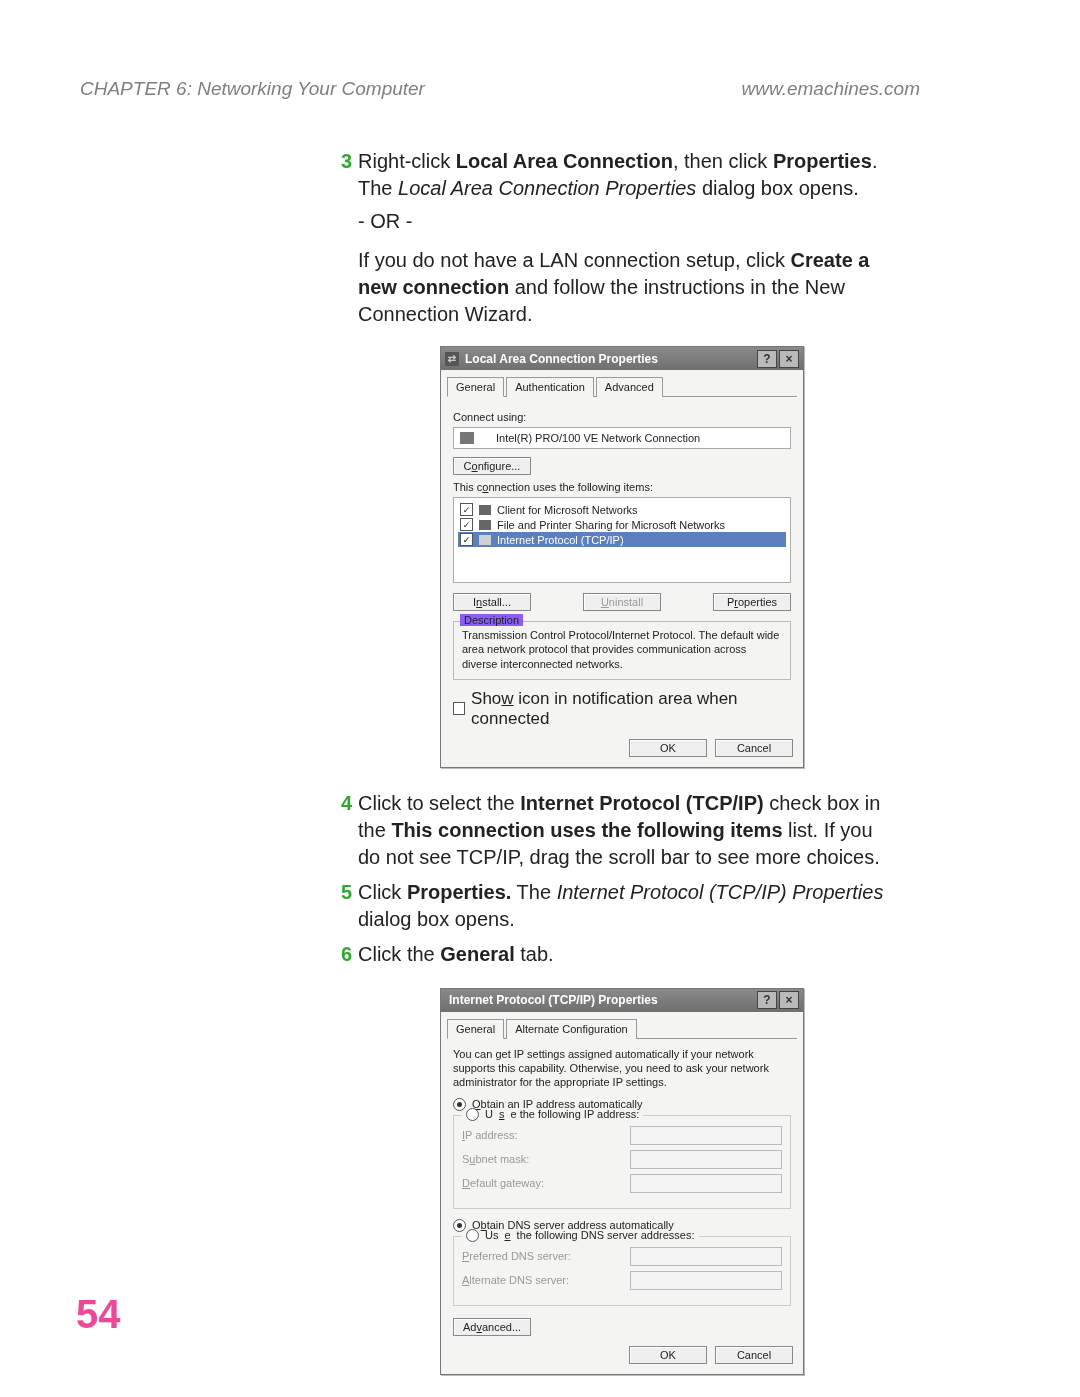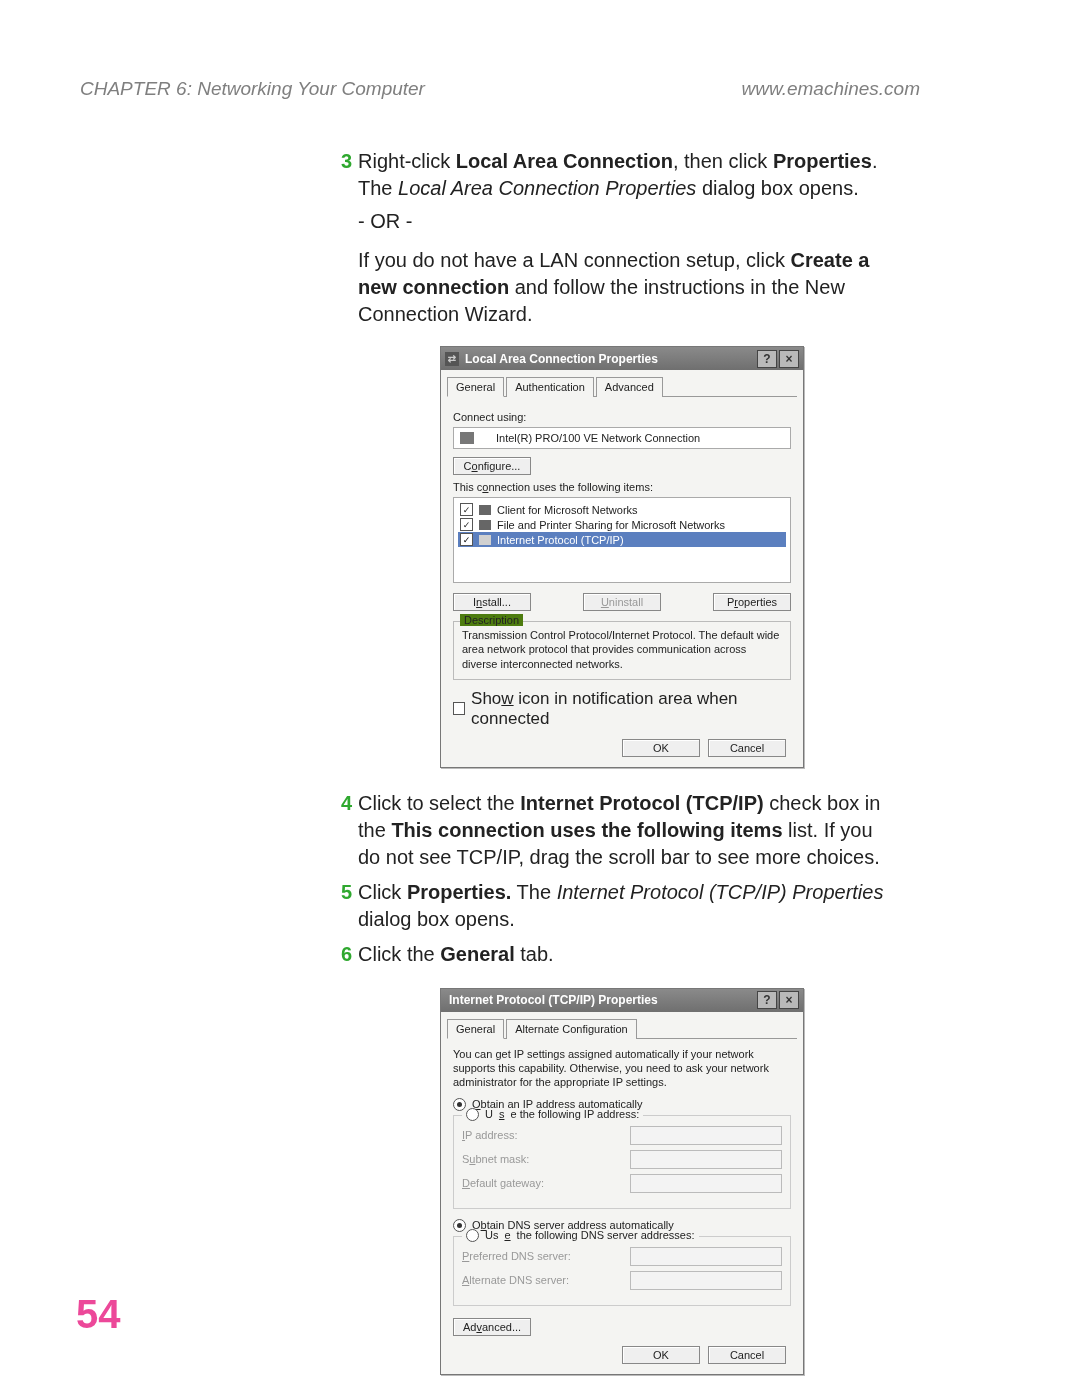--- a/index.html
+++ b/index.html
@@ -29,24 +29,24 @@
   .btn{border:1px solid #888;background:#efefef;padding:2px 0;font-size:11px;text-align:center;min-width:76px;box-shadow:inset 1px 1px 0 #fff}
   .btn.disabled{color:#999}
   .row-right{display:flex;justify-content:flex-start;margin-top:8px}
   .listbox{border:1px solid #aaa;background:#fff;height:76px;padding:4px;overflow:hidden}
   .li{display:flex;align-items:center;gap:6px;padding:1px 2px;font-size:11px}
   .li.sel{background:#5b7fbf;color:#fff}
   .cb{width:11px;height:11px;border:1px solid #555;background:#fff;display:flex;align-items:center;justify-content:center;font-size:9px}
   .icon-sm{width:12px;height:10px;background:#666}
   .btnrow3{display:flex;justify-content:space-between;margin-top:10px;gap:10px}
   .grp{border:1px solid #bbb;margin-top:10px;padding:6px 8px 8px 8px;position:relative}
-  .grp .legend{position:absolute;top:-8px;left:6px;background:#4d7c0f;padding:0 4px;font-size:11px}
+  .grp .legend{position:absolute;top:-8px;left:6px;background:#8b5cf6;padding:0 4px;font-size:11px}
   .desc{font-size:11px;line-height:1.3}
   .chk-row{display:flex;align-items:center;gap:6px;margin-top:9px;font-size:17px}
-  .dlgbtns{display:flex;justify-content:flex-end;gap:8px;padding:0 17px 10px 0}
+  .dlgbtns{display:flex;justify-content:flex-end;gap:8px;padding:0 10px 10px 0}
   
   .radio{width:11px;height:11px;border:1px solid #555;border-radius:50%;background:#fff;display:flex;align-items:center;justify-content:center}
   .radio.sel::after{content:"";width:5px;height:5px;background:#333;border-radius:50%}
   .opt{display:flex;align-items:center;gap:6px;font-size:11px;margin:4px 0}
   .fieldset{border:1px solid #ccc;padding:6px 8px 10px 8px;margin-top:4px}
   .fr{display:flex;justify-content:space-between;align-items:center;font-size:11px;color:#999;margin:5px 0}
   .ipbox{width:150px;height:17px;border:1px solid #bbb;background:#f3f3f3}
   .pnum{position:absolute;left:76px;bottom:60px;color:#ec4899;font-weight:700;font-size:40px}
   u{text-decoration:underline}
 </style>

